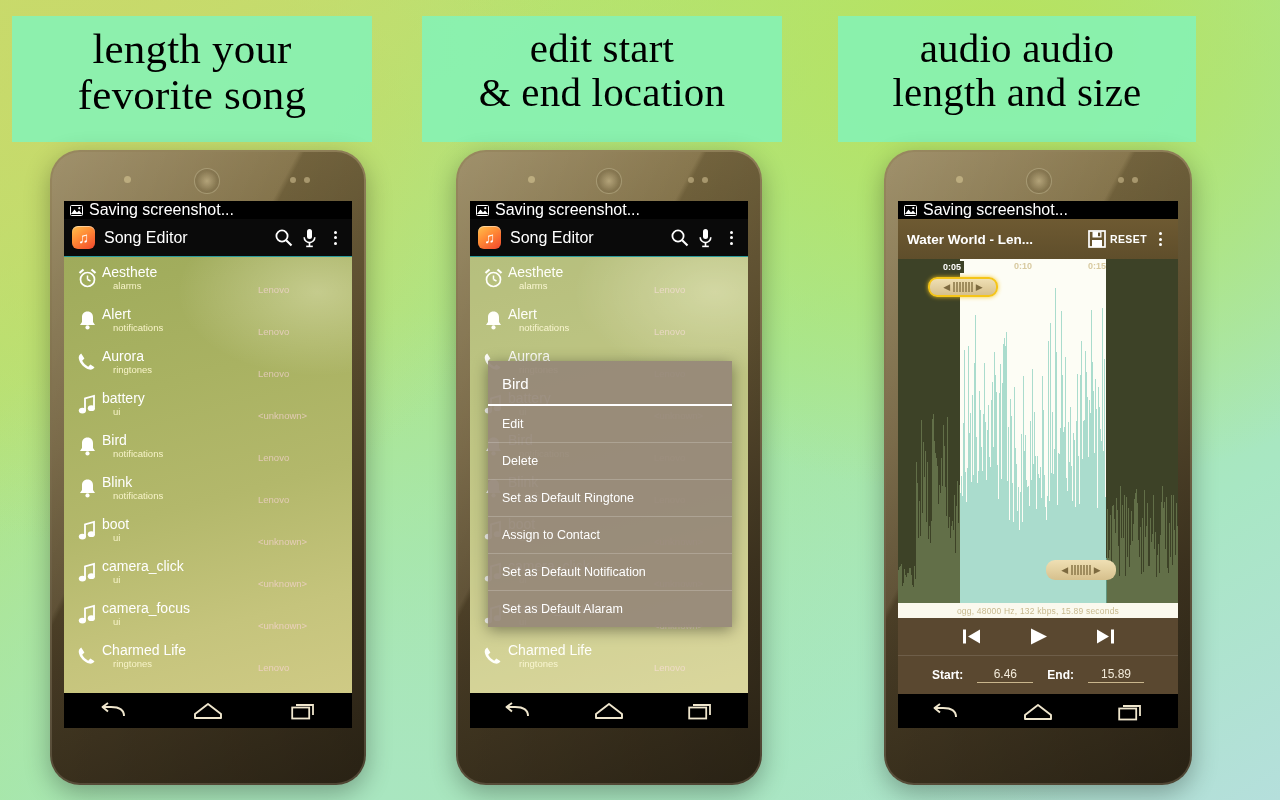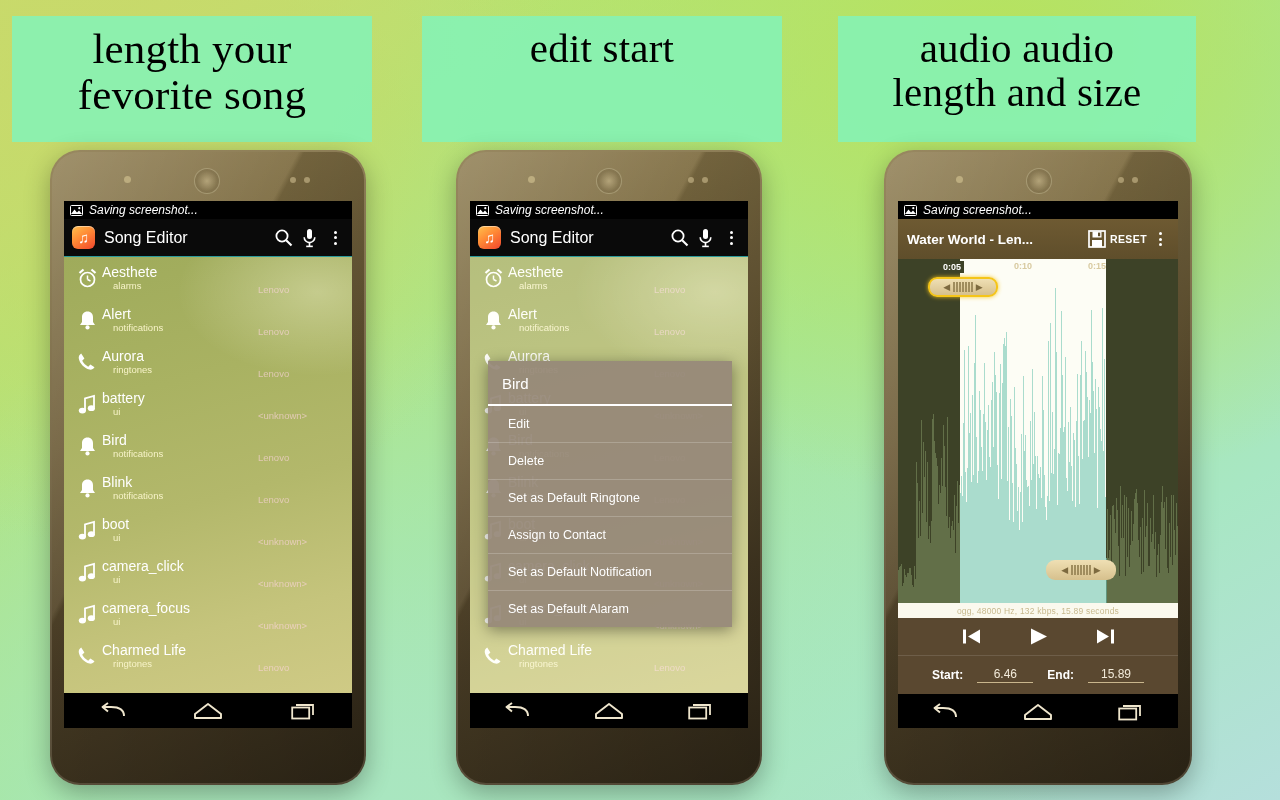--- a/index.html
+++ b/index.html
@@ -60,22 +60,21 @@
     background: #000;
   }
   #scr1 { left: 14px; top: 51px; width: 288px; height: 527px; }
   #scr2 { left: 14px; top: 51px; width: 278px; height: 527px; }
   #scr3 { left: 14px; top: 51px; width: 280px; height: 527px; }
 
   
   .statusbar {
     height: 18px; background: #000; color: #fff;
     display: flex; align-items: center; gap: 6px; padding: 0 6px;
-    font-size: 12px;
-    font-style: italic;
+    font-size: 16px;
   }
   .statusbar .ss-icon { width: 13px; height: 11px; display: inline-block; position: relative; }
   .statusbar .ss-icon svg { display: block; }
 
   
   .appbar {
     height: 38px; background: #0a0a0a; display: flex; align-items: center;
     padding: 0 8px; gap: 9px; border-bottom: 1px solid #2c9a9a;
   }
   .appicon {
@@ -110,21 +109,21 @@
   .navbtn { color: #efe6cd; display: flex; align-items: center; justify-content: center; width: 56px; }
 
   
   .scrim { position: absolute; left: 0; right: 0; top: 56px; bottom: 35px; background: rgba(255,255,235,0.24); }
   .dialog {
     position: absolute; left: 18px; top: 160px; width: 244px;
     background: rgba(150,136,121,0.93);
     box-shadow: 0 3px 14px rgba(0,0,0,0.4);
   }
   .dlg-title { color: #fff; font-size: 15px; padding: 14px 14px 12px; border-bottom: 2px solid #fff; }
-  .dlg-item { color: #fff; font-size: 12.5px; padding: 11px 20px; border-bottom: 1px solid rgba(255,255,255,0.20); }
+  .dlg-item { color: #fff; font-size: 12.5px; padding: 11px 14px; border-bottom: 1px solid rgba(255,255,255,0.20); }
   .dlg-item:last-child { border-bottom: none; }
 
   
   .ed-appbar {
     height: 40px; display: flex; align-items: center; gap: 4px; padding: 0 9px;
     background: linear-gradient(180deg, #6e5a32 0%, #5f4e2b 100%);
   }
   .ed-title { color: #fff; font-size: 13.5px; font-weight: bold; flex: 1; white-space: nowrap; overflow: hidden; }
   .ed-reset { color: #fff; font-size: 10.5px; font-weight: bold; letter-spacing: .4px; flex: none; }
 
@@ -163,20 +162,21 @@
 </style>
 </head>
 <body>
 
 <div class="caption" id="cap1">
   <span class="l">length your</span>
   <span class="l">fevorite song</span>
 </div>
 <div class="caption" id="cap2">
   <span class="l">edit start</span>
+  <span class="l">&amp; end location</span>
 </div>
 <div class="caption" id="cap3">
   <span class="l">audio audio</span>
   <span class="l">length and size</span>
 </div>
 
 <div class="phone" id="phone1">
   <div class="shellhl"></div>
   <div class="bezel-top">
     <span class="cam" style="left:74px; top:26px;"></span>

